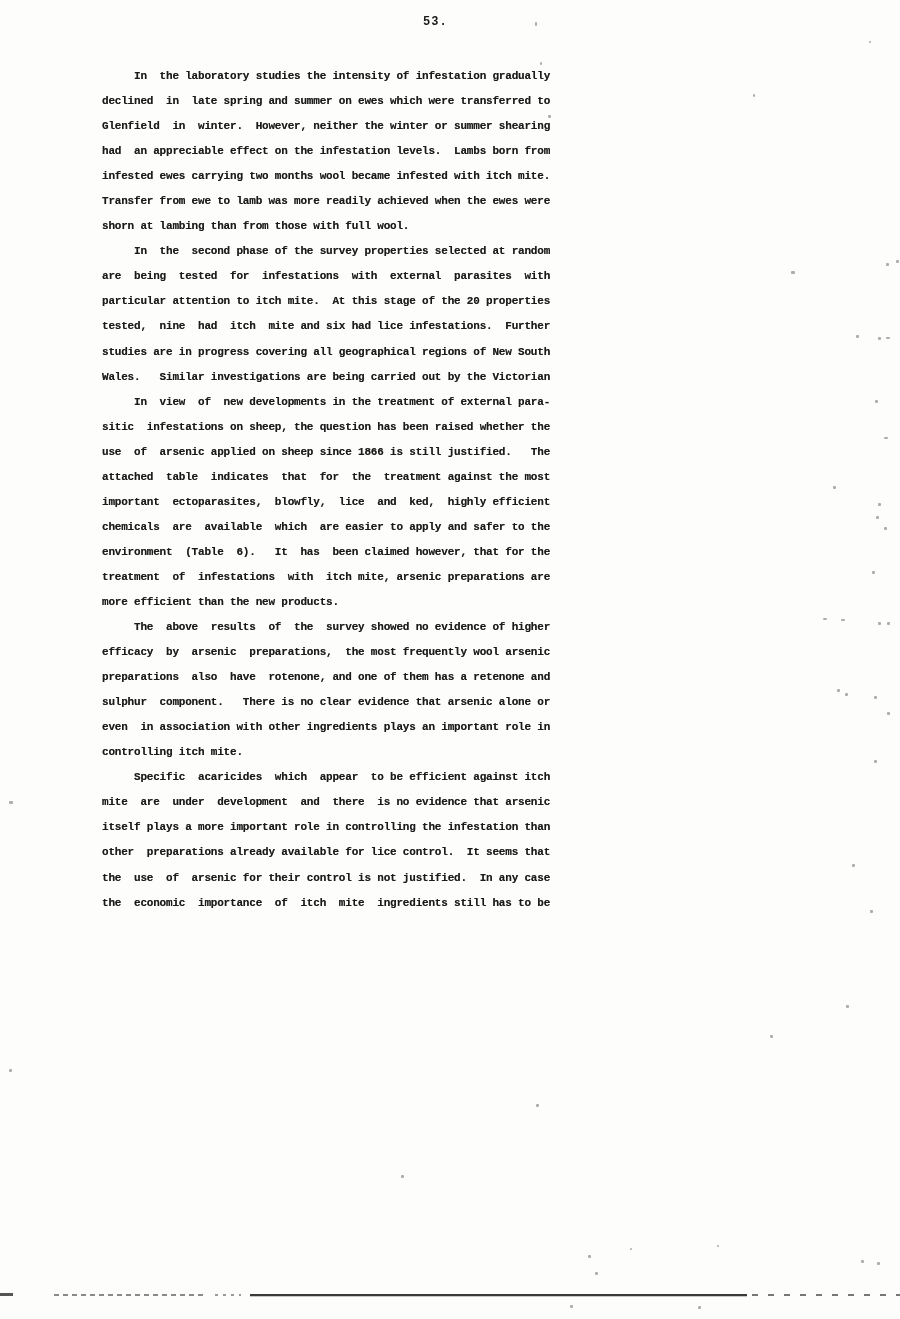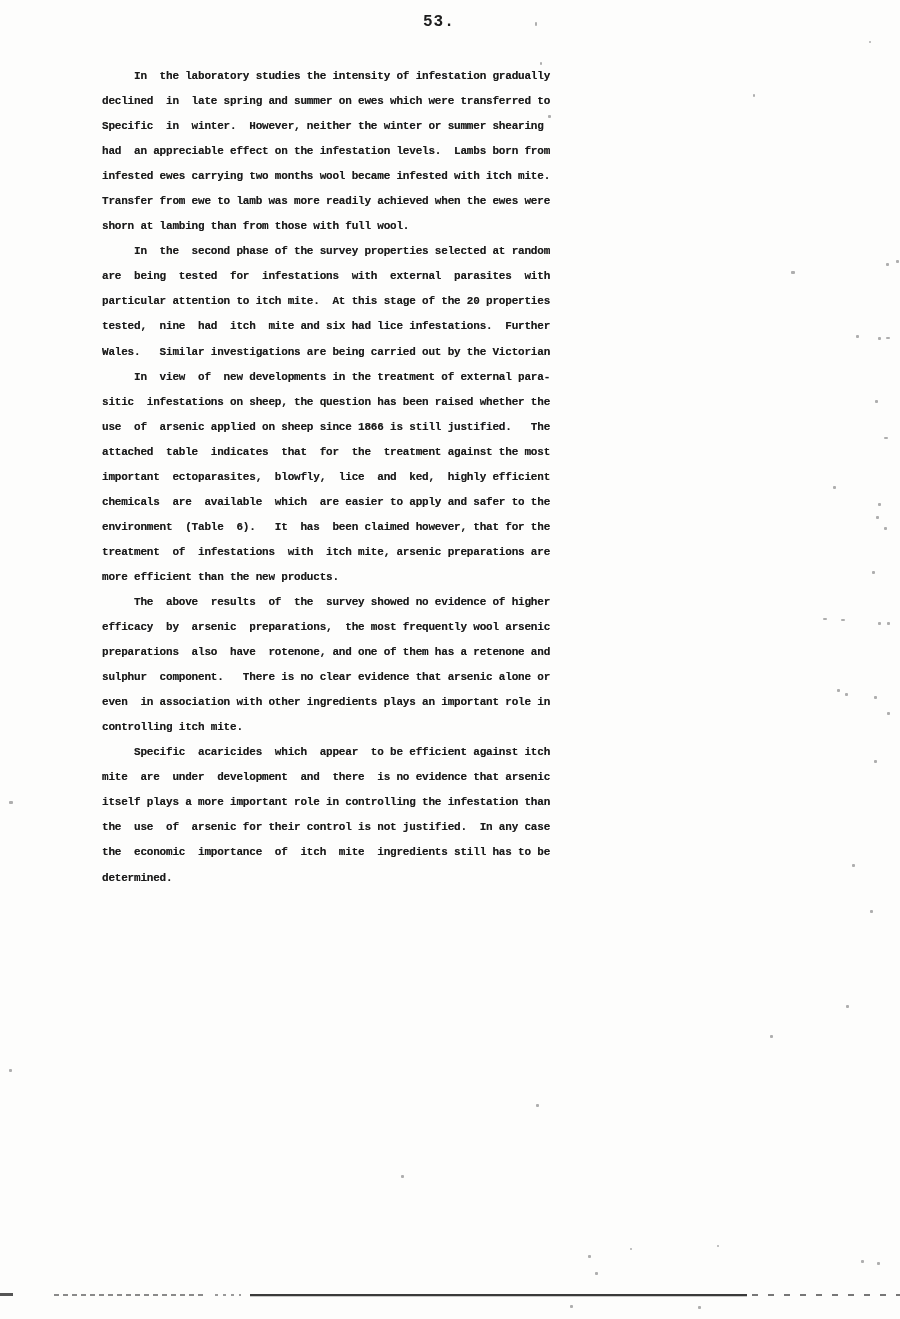--- a/index.html
+++ b/index.html
@@ -15,21 +15,21 @@
     font-family: "Liberation Mono", monospace;
   }
   .page {
     position: absolute;
     inset: 0;
   }
   .page-number {
     position: absolute;
     top: 12px;
     left: 423px;
-    font-size: 16px;
+    font-size: 12px;
     line-height: 20px;
     color: #1c1c1c;
     font-weight: bold;
     letter-spacing: 1px;
     white-space: pre;
   }
   .body-text {
     position: absolute;
     left: 102px;
     top: 64px;
@@ -79,51 +79,52 @@
 </head>
 <body>
 
 <div class="page">
 
   <div class="page-number">53.</div>
 
   <div class="body-text">
       <div class="line">     In  the laboratory studies the intensity of infestation gradually</div>
       <div class="line">declined  in  late spring and summer on ewes which were transferred to</div>
-      <div class="line">Specific  in  winter.  However, neither the winter or summer shearing</div>
+      <div class="line">Glenfield  in  winter.  However, neither the winter or summer shearing</div>
       <div class="line">had  an appreciable effect on the infestation levels.  Lambs born from</div>
       <div class="line">infested ewes carrying two months wool became infested with itch mite.</div>
       <div class="line">Transfer from ewe to lamb was more readily achieved when the ewes were</div>
       <div class="line">shorn at lambing than from those with full wool.</div>
       <div class="line">     In  the  second phase of the survey properties selected at random</div>
       <div class="line">are  being  tested  for  infestations  with  external  parasites  with</div>
       <div class="line">particular attention to itch mite.  At this stage of the 20 properties</div>
       <div class="line">tested,  nine  had  itch  mite and six had lice infestations.  Further</div>
+      <div class="line">studies are in progress covering all geographical regions of New South</div>
       <div class="line">Wales.   Similar investigations are being carried out by the Victorian</div>
       <div class="line">     In  view  of  new developments in the treatment of external para-</div>
       <div class="line">sitic  infestations on sheep, the question has been raised whether the</div>
       <div class="line">use  of  arsenic applied on sheep since 1866 is still justified.   The</div>
       <div class="line">attached  table  indicates  that  for  the  treatment against the most</div>
       <div class="line">important  ectoparasites,  blowfly,  lice  and  ked,  highly efficient</div>
       <div class="line">chemicals  are  available  which  are easier to apply and safer to the</div>
       <div class="line">environment  (Table  6).   It  has  been claimed however, that for the</div>
       <div class="line">treatment  of  infestations  with  itch mite, arsenic preparations are</div>
       <div class="line">more efficient than the new products.</div>
       <div class="line">     The  above  results  of  the  survey showed no evidence of higher</div>
       <div class="line">efficacy  by  arsenic  preparations,  the most frequently wool arsenic</div>
       <div class="line">preparations  also  have  rotenone, and one of them has a retenone and</div>
       <div class="line">sulphur  component.   There is no clear evidence that arsenic alone or</div>
       <div class="line">even  in association with other ingredients plays an important role in</div>
       <div class="line">controlling itch mite.</div>
       <div class="line">     Specific  acaricides  which  appear  to be efficient against itch</div>
       <div class="line">mite  are  under  development  and  there  is no evidence that arsenic</div>
       <div class="line">itself plays a more important role in controlling the infestation than</div>
+      <div class="line">other  preparations already available for lice control.  It seems that</div>
       <div class="line">the  use  of  arsenic for their control is not justified.  In any case</div>
       <div class="line">the  economic  importance  of  itch  mite  ingredients still has to be</div>
-      <div class="line">determined.</div>
     </div>
 
   <div class="bottom-rule">
     <div class="rule-seg seg-a"></div>
     <div class="rule-seg seg-b"></div>
     <div class="rule-seg seg-c"></div>
     <div class="rule-seg seg-d"></div>
     <div class="rule-seg seg-e"></div>
   </div>
 

